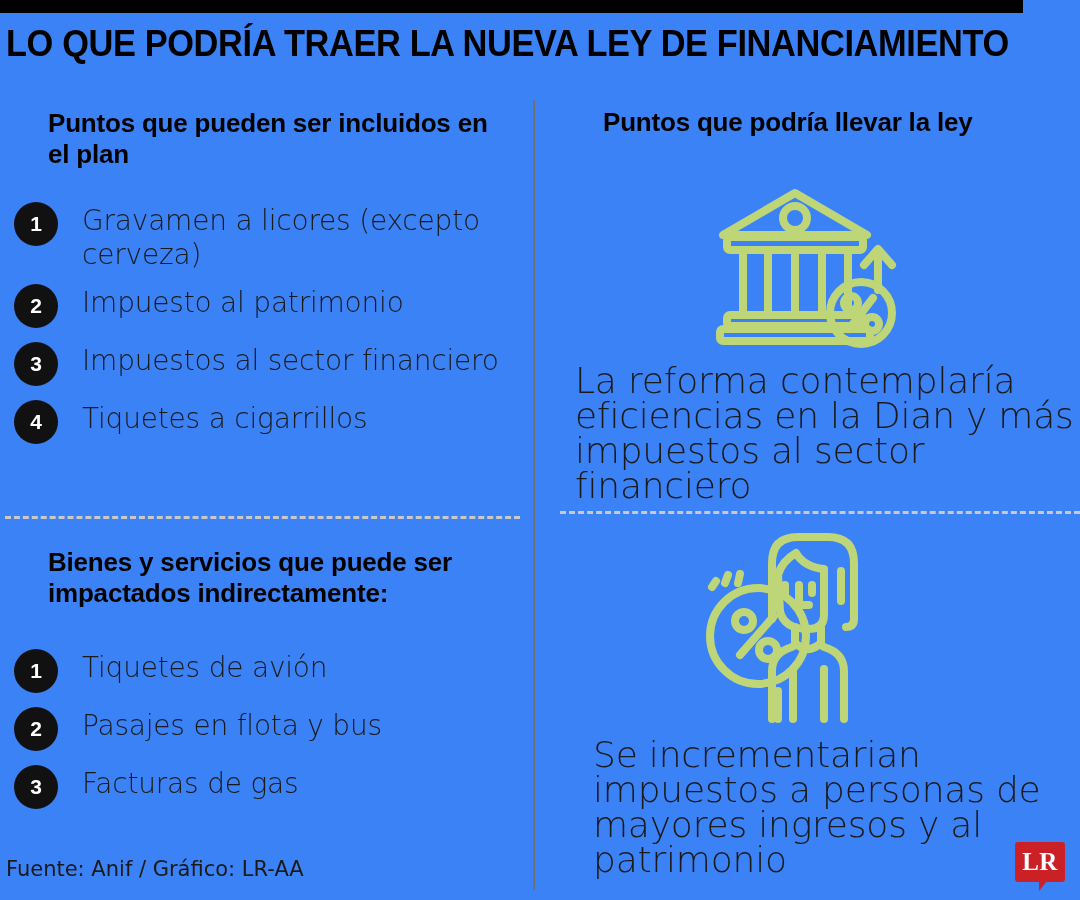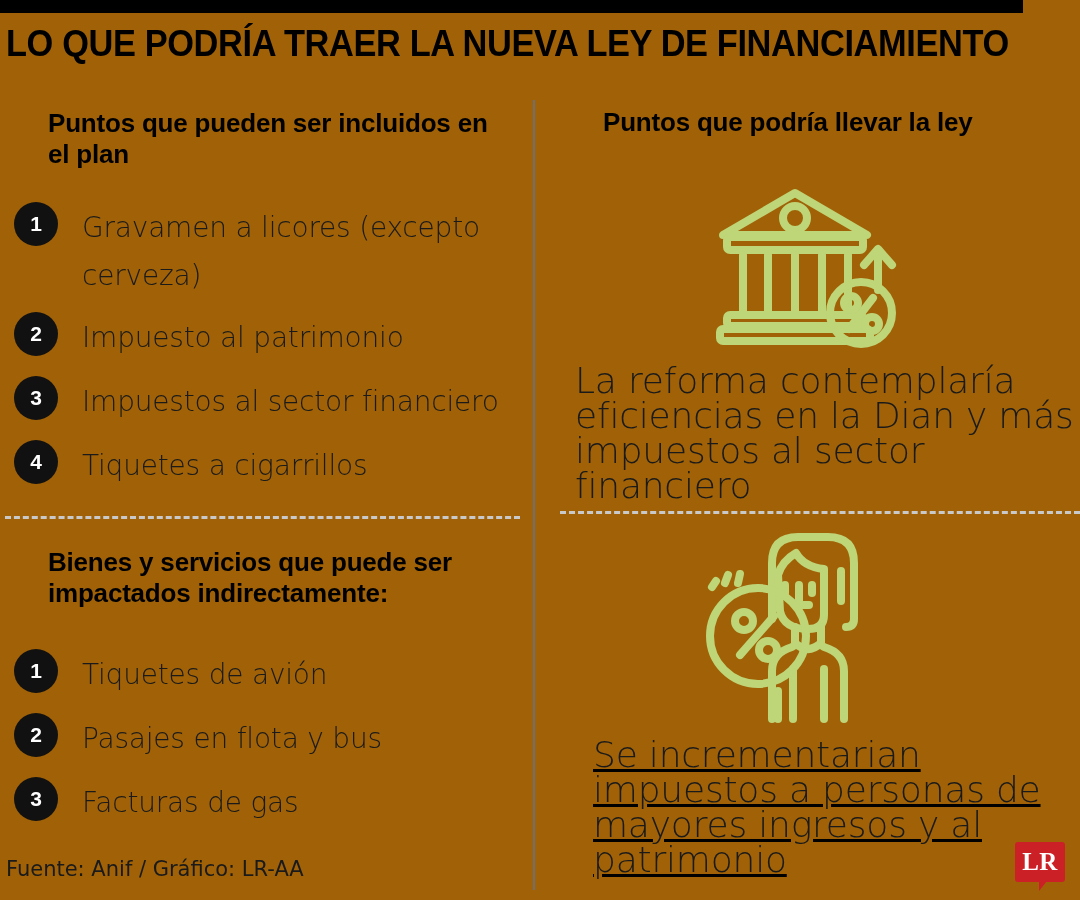--- a/index.html
+++ b/index.html
@@ -9,21 +9,21 @@
     height: 900px;
     background: #ffffff;
     font-family: "Liberation Sans", sans-serif;
     overflow: hidden;
   }
 
   #page {
     position: relative;
     width: 1080px;
     height: 900px;
-    background: #a16207;
+    background: #3b82f6;
   }
 
   
   .topbar {
     position: absolute;
     left: 0; top: 0;
     width: 1023px;
     height: 13px;
     background: #000000;
   }
@@ -121,21 +121,21 @@
     font-size: 21px;
     line-height: 44px;
     text-align: center;
     margin-top: 2px;
   }
 
   .num-text {
     font-family: "DejaVu Sans", sans-serif;
     font-weight: 300;
     font-size: 28px;
-    line-height: 48px;
+    line-height: 34px;
     color: #1a1a1a;
     padding-left: 24px;
     padding-top: 4px;
     letter-spacing: -0.2px;
   }
 
   
   .dash {
     position: absolute;
     height: 0;
@@ -159,21 +159,21 @@
     top: 763px;
     font-family: "DejaVu Sans", sans-serif;
     font-size: 21px;
     line-height: 22px;
     color: #1a1a1a;
     font-weight: 400;
   }
 
   
   .r-block-1 { position: absolute; left: 0; top: 85px; width: 545px; }
-  .r-block-2 { position: absolute; left: 0; top: 425px; width: 545px; text-decoration: underline; }
+  .r-block-2 { position: absolute; left: 0; top: 425px; width: 545px; }
 
   .icon-wrap {
     display: flex;
     justify-content: center;
     align-items: center;
   }
   .icon-wrap-1 { height: 175px; }
   .icon-wrap-2 { height: 205px; }
 
   .r-caption {

